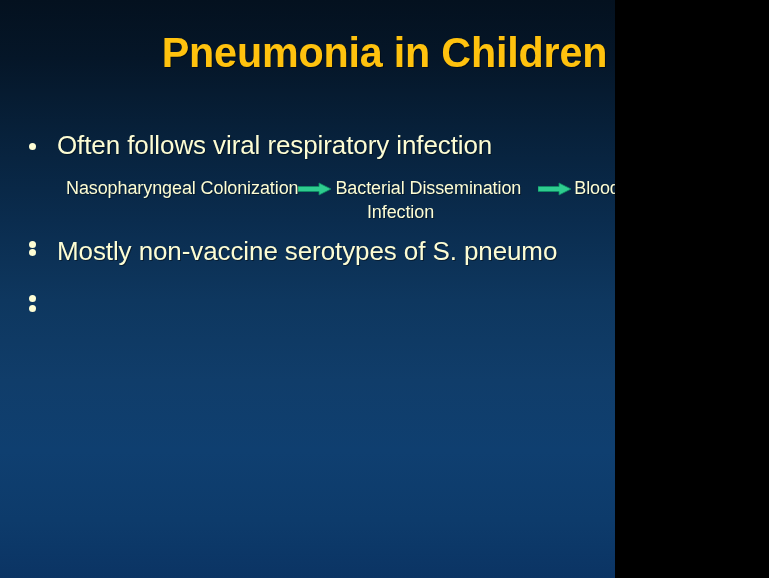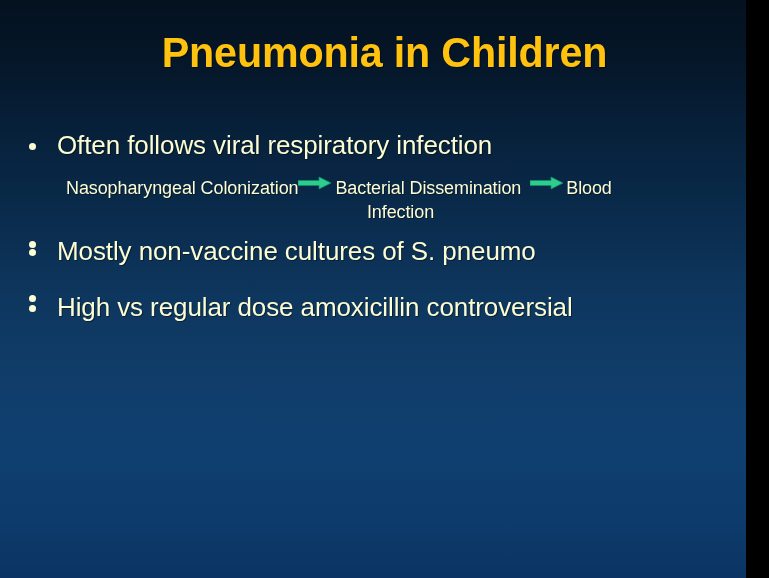--- a/index.html
+++ b/index.html
@@ -3,21 +3,21 @@
 <meta charset="utf-8">
 <title>Pneumonia in Children</title>
 <style>
   html, body {
     margin: 0;
     padding: 0;
     background: #000;
   }
   .slide {
     position: relative;
-    width: 746px;
+    width: 615px;
     height: 578px;
     overflow: hidden;
     background: linear-gradient(to bottom,
         #04111f 0%,
         #051628 10%,
         #072039 22%,
         #0a2c4e 38%,
         #0e375f 52%,
         #103d6a 66%,
         #0f3f70 78%,
@@ -90,41 +90,41 @@
     left: 66px;
     width: 680px;
     color: #fdfdd4;
     font-size: 18px;
     line-height: 25px;
     letter-spacing: -0.1px;
     text-shadow: 1px 1px 0 rgba(0,0,0,0.4);
   }
   .cascade .line1 {
     display: flex;
-    align-items: flex-start;
+    align-items: center;
     white-space: nowrap;
   }
   .cascade .line2 {
     text-align: center;
     width: 669px;
     margin-top: -1px;
   }
 
   .arrow {
     display: inline-block;
     position: relative;
     width: 34px;
     height: 14px;
     margin: 0 2px;
     flex: 0 0 auto;
   }
   .arrow svg { display: block; }
   .arrow-a { margin-left: 0px; margin-right: 3px; }
   .arrow-b { margin-left: 9px; margin-right: 2px; }
-  .sp-after { }
+  .sp-after { margin-right: 8px; }
 </style>
 </head>
 <body>
 
 <div class="slide">
 
   <div class="slide-title">Pneumonia in Children</div>
 
   <div class="body-list">
 
@@ -136,34 +136,33 @@
     <div class="gap-1"></div>
 
     <div class="bullet-row">
       <span class="dot"></span>
     </div>
 
     <div class="gap-2"></div>
 
     <div class="bullet-row">
       <span class="dot"></span>
-      <span class="txt">Mostly non-vaccine cultures of </span><span class="txt ital">S. pneumo</span>
+      <span class="txt">Mostly non-vaccine serotypes of </span><span class="txt ital">S. pneumo</span>
     </div>
 
     <div class="gap-3"></div>
 
     <div class="bullet-row">
       <span class="dot"></span>
     </div>
 
     <div class="gap-4"></div>
 
     <div class="bullet-row">
       <span class="dot"></span>
-      <span class="txt">High vs regular dose amoxicillin controversial</span>
     </div>
 
   </div>
 
   <div class="cascade">
     <div class="line1">
       <span>Nasopharyngeal Colonization</span>
       <span class="arrow arrow-a">
         <svg width="34" height="14" viewBox="0 0 34 14">
           <path d="M0 4.5 H21 V1 L33 7 L21 13 V9.5 H0 Z" fill="#2ecc8f" stroke="#0c8f63" stroke-width="0.8"></path>

